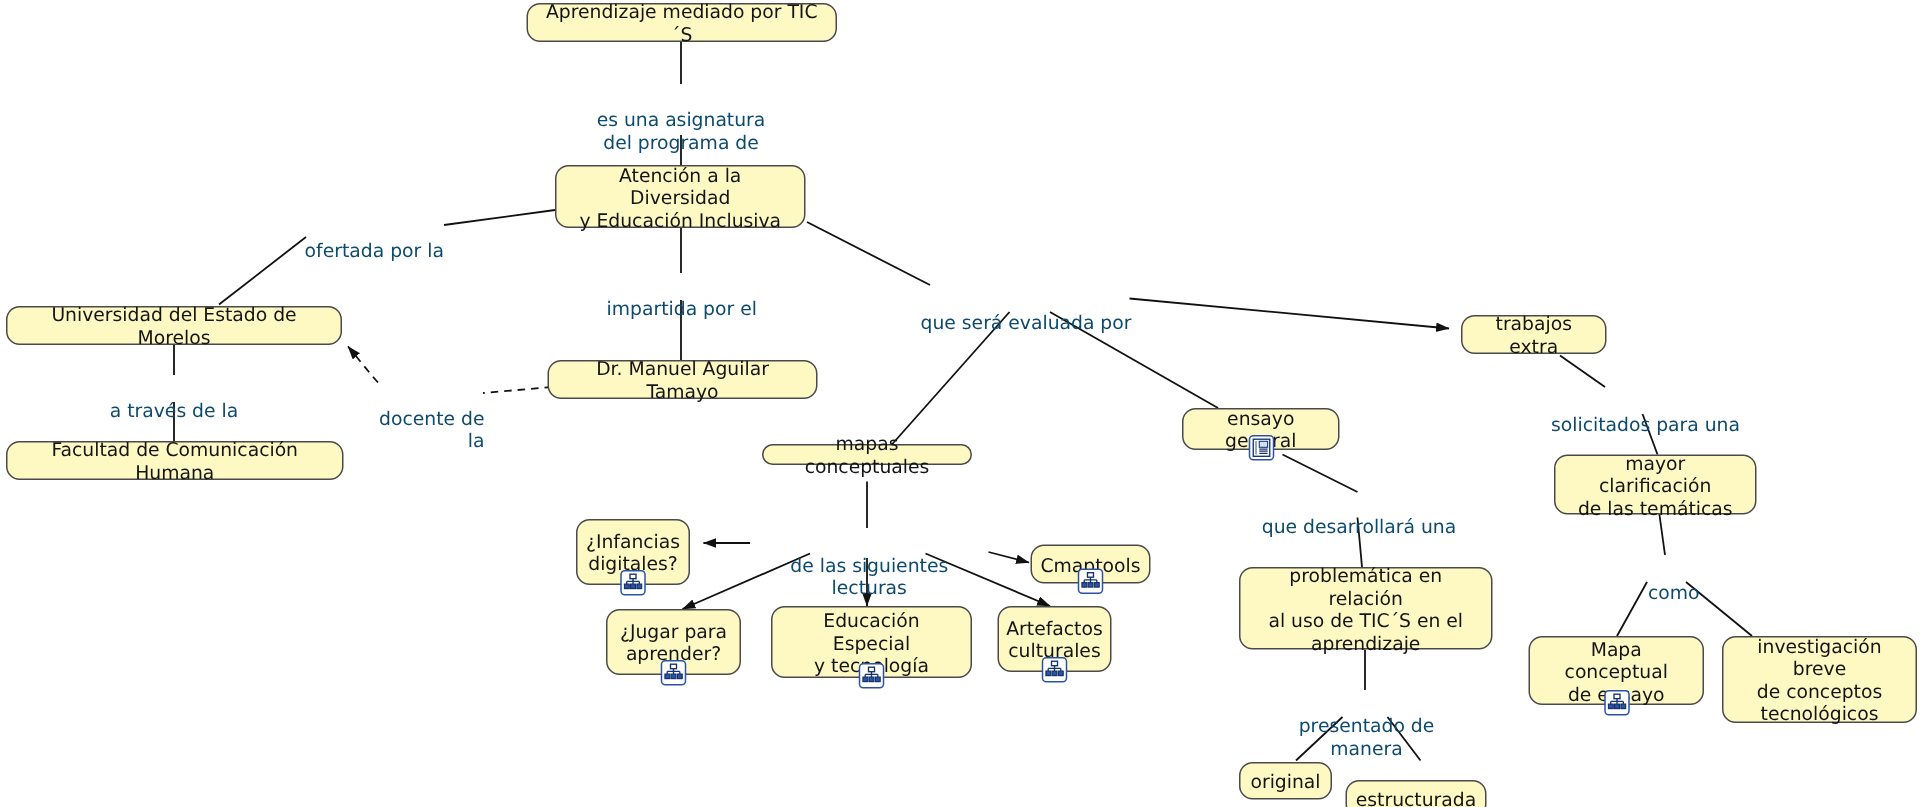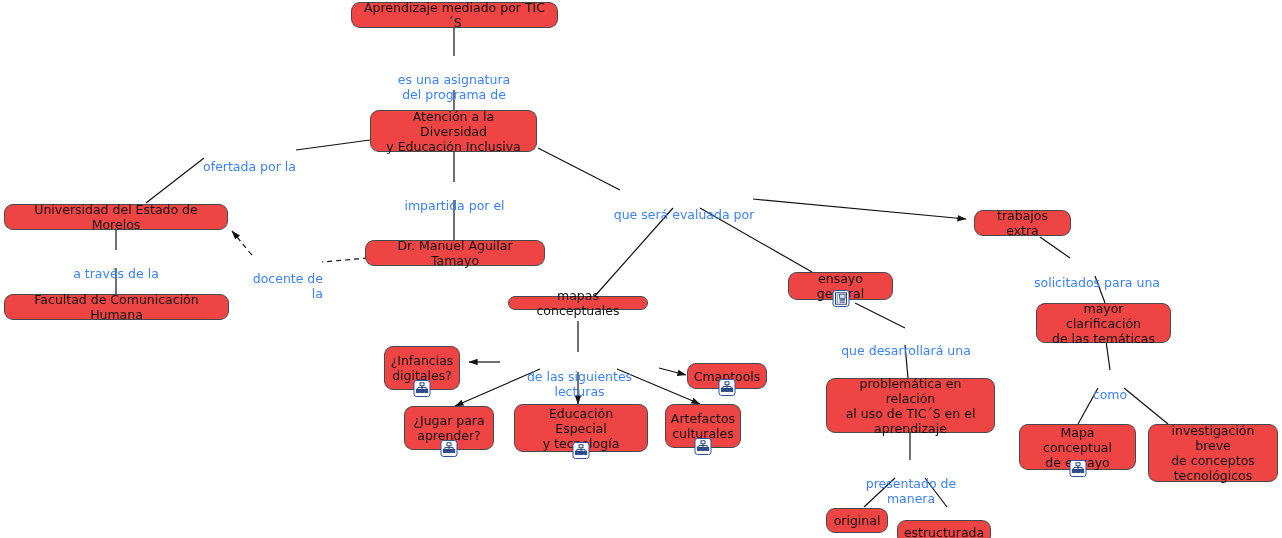--- a/index.html
+++ b/index.html
@@ -22,21 +22,21 @@
   #edge-layer {
     position: absolute;
     left: 0; top: 0;
     width: 1282px;
     height: 538px;
     pointer-events: none;
   }
   .node {
     position: absolute;
     box-sizing: border-box;
-    background: #ef4444;
+    background: #fef9c3;
     border: 1px solid #4a4a4a;
     border-radius: 9px;
     display: flex;
     flex-direction: column;
     align-items: center;
     justify-content: center;
     text-align: center;
     font-size: 12.5px;
     line-height: 15px;
     color: #141414;
@@ -44,21 +44,21 @@
     box-shadow: 0 0 0 0 rgba(0,0,0,0);
   }
   .node .label {
     white-space: pre-line;
   }
   .linkphrase {
     position: absolute;
     background: transparent;
     font-size: 12.5px;
     line-height: 15px;
-    color: #3b82f6;
+    color: #0c4a6e;
     text-align: center;
     white-space: pre-line;
     padding: 0;
   }
   
   .res-icon {
     position: absolute;
     bottom: -8px;
     left: 50%;
     transform: translateX(-50%);
@@ -358,17 +358,17 @@
   </div>
 
   <div class="linkphrase" style="left:831px; top:328px; width:150px;">
     <span>que desarrollará una</span>
   </div>
 
   <div class="linkphrase" style="left:1034px; top:260px; width:126px;">
     <span>solicitados para una</span>
   </div>
 
-  <div class="linkphrase" style="left:1087px; top:372px; width:46px;">
+  <div class="linkphrase" style="left:1087px; top:372px; width:46px;text-align:right;">
     <span>como</span>
   </div>
 
 </div>
 
 </body></html>

